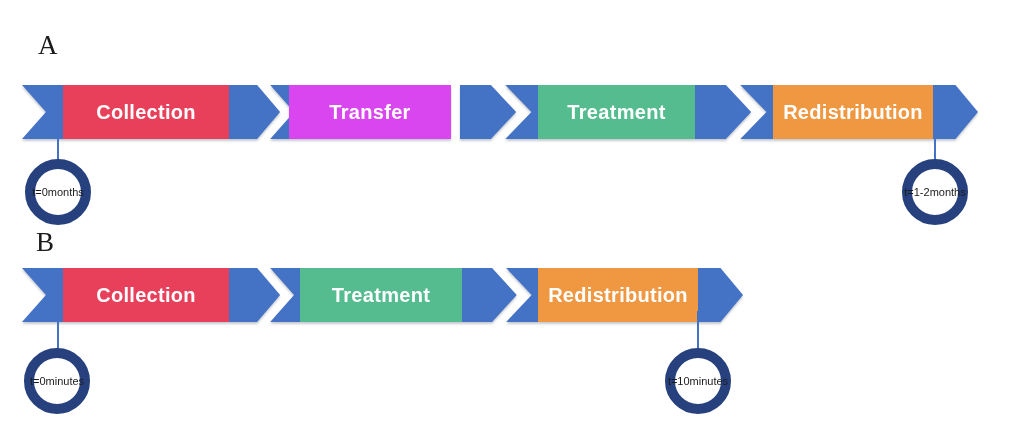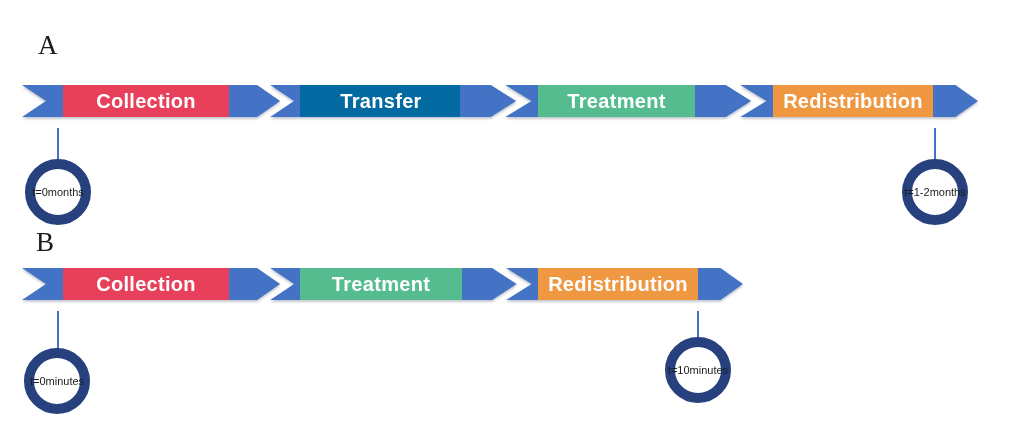--- a/index.html
+++ b/index.html
@@ -11,21 +11,21 @@
   }
   html,body{margin:0;padding:0;background:#fff;}
   .canvas{
     position:relative;width:1024px;height:444px;background:#ffffff;overflow:hidden;
     font-family:"Liberation Sans", sans-serif;
   }
   .row-label{
     position:absolute;font-family:"Liberation Serif", serif;font-size:27px;color:var(--ink);
     line-height:1;
   }
-  .bar{position:absolute;height:32px;filter:drop-shadow(0 2px 1px rgba(90,100,120,0.35));}
+  .bar{position:absolute;height:54px;filter:drop-shadow(0 2px 1px rgba(90,100,120,0.35));}
   .seg{position:absolute;top:0;height:100%;}
   .cap-start{
     background:var(--arrow-blue);
     clip-path:polygon(0 0,100% 0,100% 100%,0 100%,57% 50%);
   }
   .cap-end{
     background:var(--arrow-blue);
     clip-path:polygon(0 0,50% 0,100% 50%,50% 100%,0 100%);
   }
   .block{
@@ -66,21 +66,21 @@
 
     <div class="seg block" style="left: 41px; width: 166px; background: rgb(232, 64, 90);">
       <span class="stage-label">Collection</span>
     </div>
 
     <div class="seg conn" style="left:207px;width:71px;">
       <div class="conn-out"></div>
       <div class="conn-in"></div>
     </div>
 
-    <div class="seg block" style="left: 278px; width: 162px; background: #0369a1;">
+    <div class="seg block" style="left: 267px; width: 162px; background: #d946ef;">
       <span class="stage-label">Transfer</span>
     </div>
 
     <div class="seg conn" style="left:438px;width:78px;">
       <div class="conn-out"></div>
       <div class="conn-in"></div>
     </div>
 
     <div class="seg block" style="left: 516px; width: 157px; background: rgb(84, 188, 142);">
       <span class="stage-label">Treatment</span>
@@ -140,18 +140,18 @@
     <div class="seg cap-end" style="left:676px;width:45px;"></div>
   </div>
 
   <div class="stem" style="left:57px;top:311px;height:39px;"></div>
   <div class="stem" style="left:697px;top:311px;height:39px;"></div>
 
   <div class="marker" style="left:24px;top:348px;">
     <div class="m1">t=0</div>
     <div class="m2">minutes</div>
   </div>
-  <div class="marker" style="left:665px;top:337px;">
+  <div class="marker" style="left:665px;top:348px;">
     <div class="m1">t=10</div>
     <div class="m2">minutes</div>
   </div>
 
 </div>
 
 </body></html>

